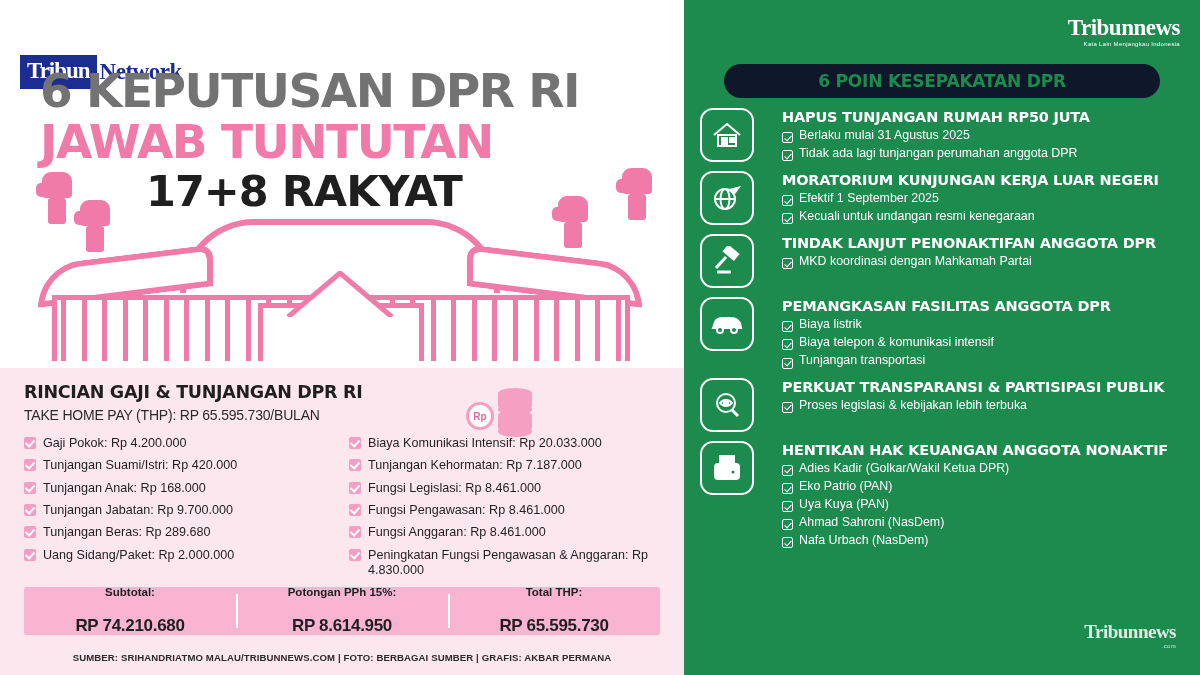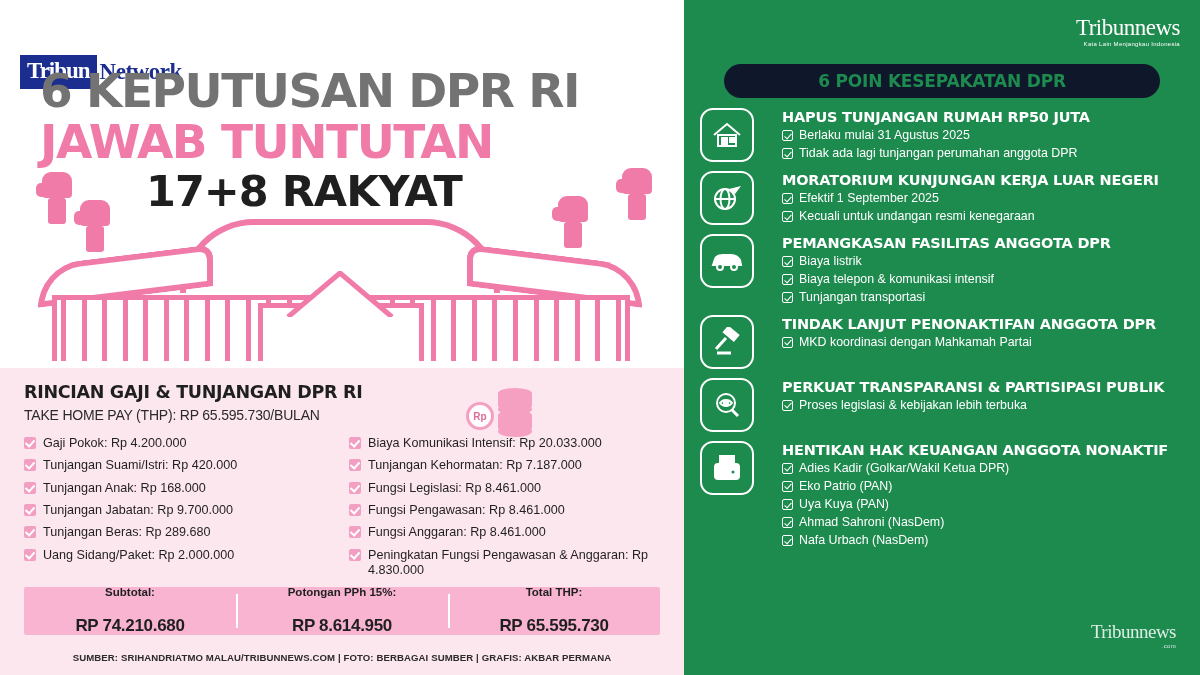--- a/index.html
+++ b/index.html
@@ -175,21 +175,21 @@
   
   .right {
     width: 516px; height: 675px; background: #1d8a4e; position: relative;
     padding: 0 16px;
   }
   .tribun-right {
     position: absolute; right: 20px; top: 16px; text-align: right;
     color: #ffffff;
   }
   .tr-main {
-    font-family: "Liberation Serif", serif; font-weight: normal;
+    font-family: "Liberation Serif", serif; font-weight: bold;
     font-size: 23px; letter-spacing: -0.5px; line-height: 1;
   }
   .tr-sub { font-size: 6px; letter-spacing: 0.3px; margin-top: 2px; }
   .right-title {
     position: absolute; left: 40px; top: 64px; width: 436px; height: 34px;
     background: #0f172a; border-radius: 17px;
     display: flex; align-items: center; justify-content: center;
   }
   .right-title span {
     color: #1d8a4e; font-weight: bold; font-size: 17px; letter-spacing: -0.2px;
@@ -202,21 +202,21 @@
     flex: 0 0 auto; width: 54px; height: 54px; border: 2px solid #ffffff;
     border-radius: 13px; display: flex; align-items: center; justify-content: center;
   }
   .pt-icon svg { display: block; }
   .pt-body { flex: 1; padding-top: 1px; }
   .pt-title {
     color: #ffffff; font-weight: bold; font-size: 14.5px; line-height: 1.12;
     letter-spacing: -0.2px; font-family: "DejaVu Sans", sans-serif;
   }
   .pt-sub {
-    display: flex; align-items: flex-start; gap: 6px;
+    display: flex; align-items: flex-end; gap: 6px;
     color: #ffffff; font-size: 12.4px; line-height: 1.22; margin-top: 3px;
   }
   .gchk {
     flex: 0 0 auto; width: 11px; height: 11px; border: 1.6px solid #ffffff;
     border-radius: 2px; position: relative; margin-top: 2px;
   }
   .gchk::after {
     content: ""; position: absolute; left: 2.5px; top: 0.5px;
     width: 3px; height: 6px; border: solid #ffffff;
     border-width: 0 1.8px 1.8px 0; transform: rotate(42deg);
@@ -458,56 +458,56 @@
             </div>
           <div class="pt-sub">
               <span class="gchk"></span>
               <span>Kecuali untuk undangan resmi kenegaraan</span>
             </div>
         </div>
       </div>
 
       <div class="point">
         <div class="pt-icon">
+          <svg width="32" height="30" viewBox="0 0 32 30" fill="none" stroke="#fff" stroke-width="2">
+            <rect x="14" y="3" width="13" height="7" transform="rotate(40 20 6)" fill="#fff" stroke="#fff"></rect>
+            <line x1="15" y1="11" x2="5" y2="22" stroke-width="3"></line>
+            <line x1="6" y1="26" x2="20" y2="26" stroke-width="3"></line>
+          </svg>
+        </div>
+        <div class="pt-body">
+          <div class="pt-title">TINDAK LANJUT PENONAKTIFAN ANGGOTA DPR</div>
+          <div class="pt-sub">
+              <span class="gchk"></span>
+              <span>MKD koordinasi dengan Mahkamah Partai</span>
+            </div>
+        </div>
+      </div>
+
+      <div class="point">
+        <div class="pt-icon">
           <svg width="34" height="26" viewBox="0 0 34 26" fill="none" stroke="#fff" stroke-width="2">
             <path d="M3 17 L5 11 C6 8 9 7 13 7 L21 7 C25 7 28 9 30 12 L31 17 Z" fill="#fff" stroke="#fff"></path>
             <circle cx="10" cy="19" r="3" fill="#1d8a4e"></circle>
             <circle cx="24" cy="19" r="3" fill="#1d8a4e"></circle>
           </svg>
         </div>
         <div class="pt-body">
           <div class="pt-title">PEMANGKASAN FASILITAS ANGGOTA DPR</div>
           <div class="pt-sub">
               <span class="gchk"></span>
               <span>Biaya listrik</span>
             </div>
           <div class="pt-sub">
               <span class="gchk"></span>
               <span>Biaya telepon &amp; komunikasi intensif</span>
             </div>
           <div class="pt-sub">
               <span class="gchk"></span>
               <span>Tunjangan transportasi</span>
-            </div>
-        </div>
-      </div>
-
-      <div class="point">
-        <div class="pt-icon">
-          <svg width="32" height="30" viewBox="0 0 32 30" fill="none" stroke="#fff" stroke-width="2">
-            <rect x="14" y="3" width="13" height="7" transform="rotate(40 20 6)" fill="#fff" stroke="#fff"></rect>
-            <line x1="15" y1="11" x2="5" y2="22" stroke-width="3"></line>
-            <line x1="6" y1="26" x2="20" y2="26" stroke-width="3"></line>
-          </svg>
-        </div>
-        <div class="pt-body">
-          <div class="pt-title">TINDAK LANJUT PENONAKTIFAN ANGGOTA DPR</div>
-          <div class="pt-sub">
-              <span class="gchk"></span>
-              <span>MKD koordinasi dengan Mahkamah Partai</span>
             </div>
         </div>
       </div>
 
       <div class="point">
         <div class="pt-icon">
           <svg width="32" height="30" viewBox="0 0 32 30" fill="none" stroke="#fff" stroke-width="2">
             <circle cx="15" cy="13" r="9"></circle>
             <path d="M9 13 C12 9 18 9 21 13 C18 17 12 17 9 13 Z"></path>
             <circle cx="15" cy="13" r="2.2" fill="#fff"></circle>

